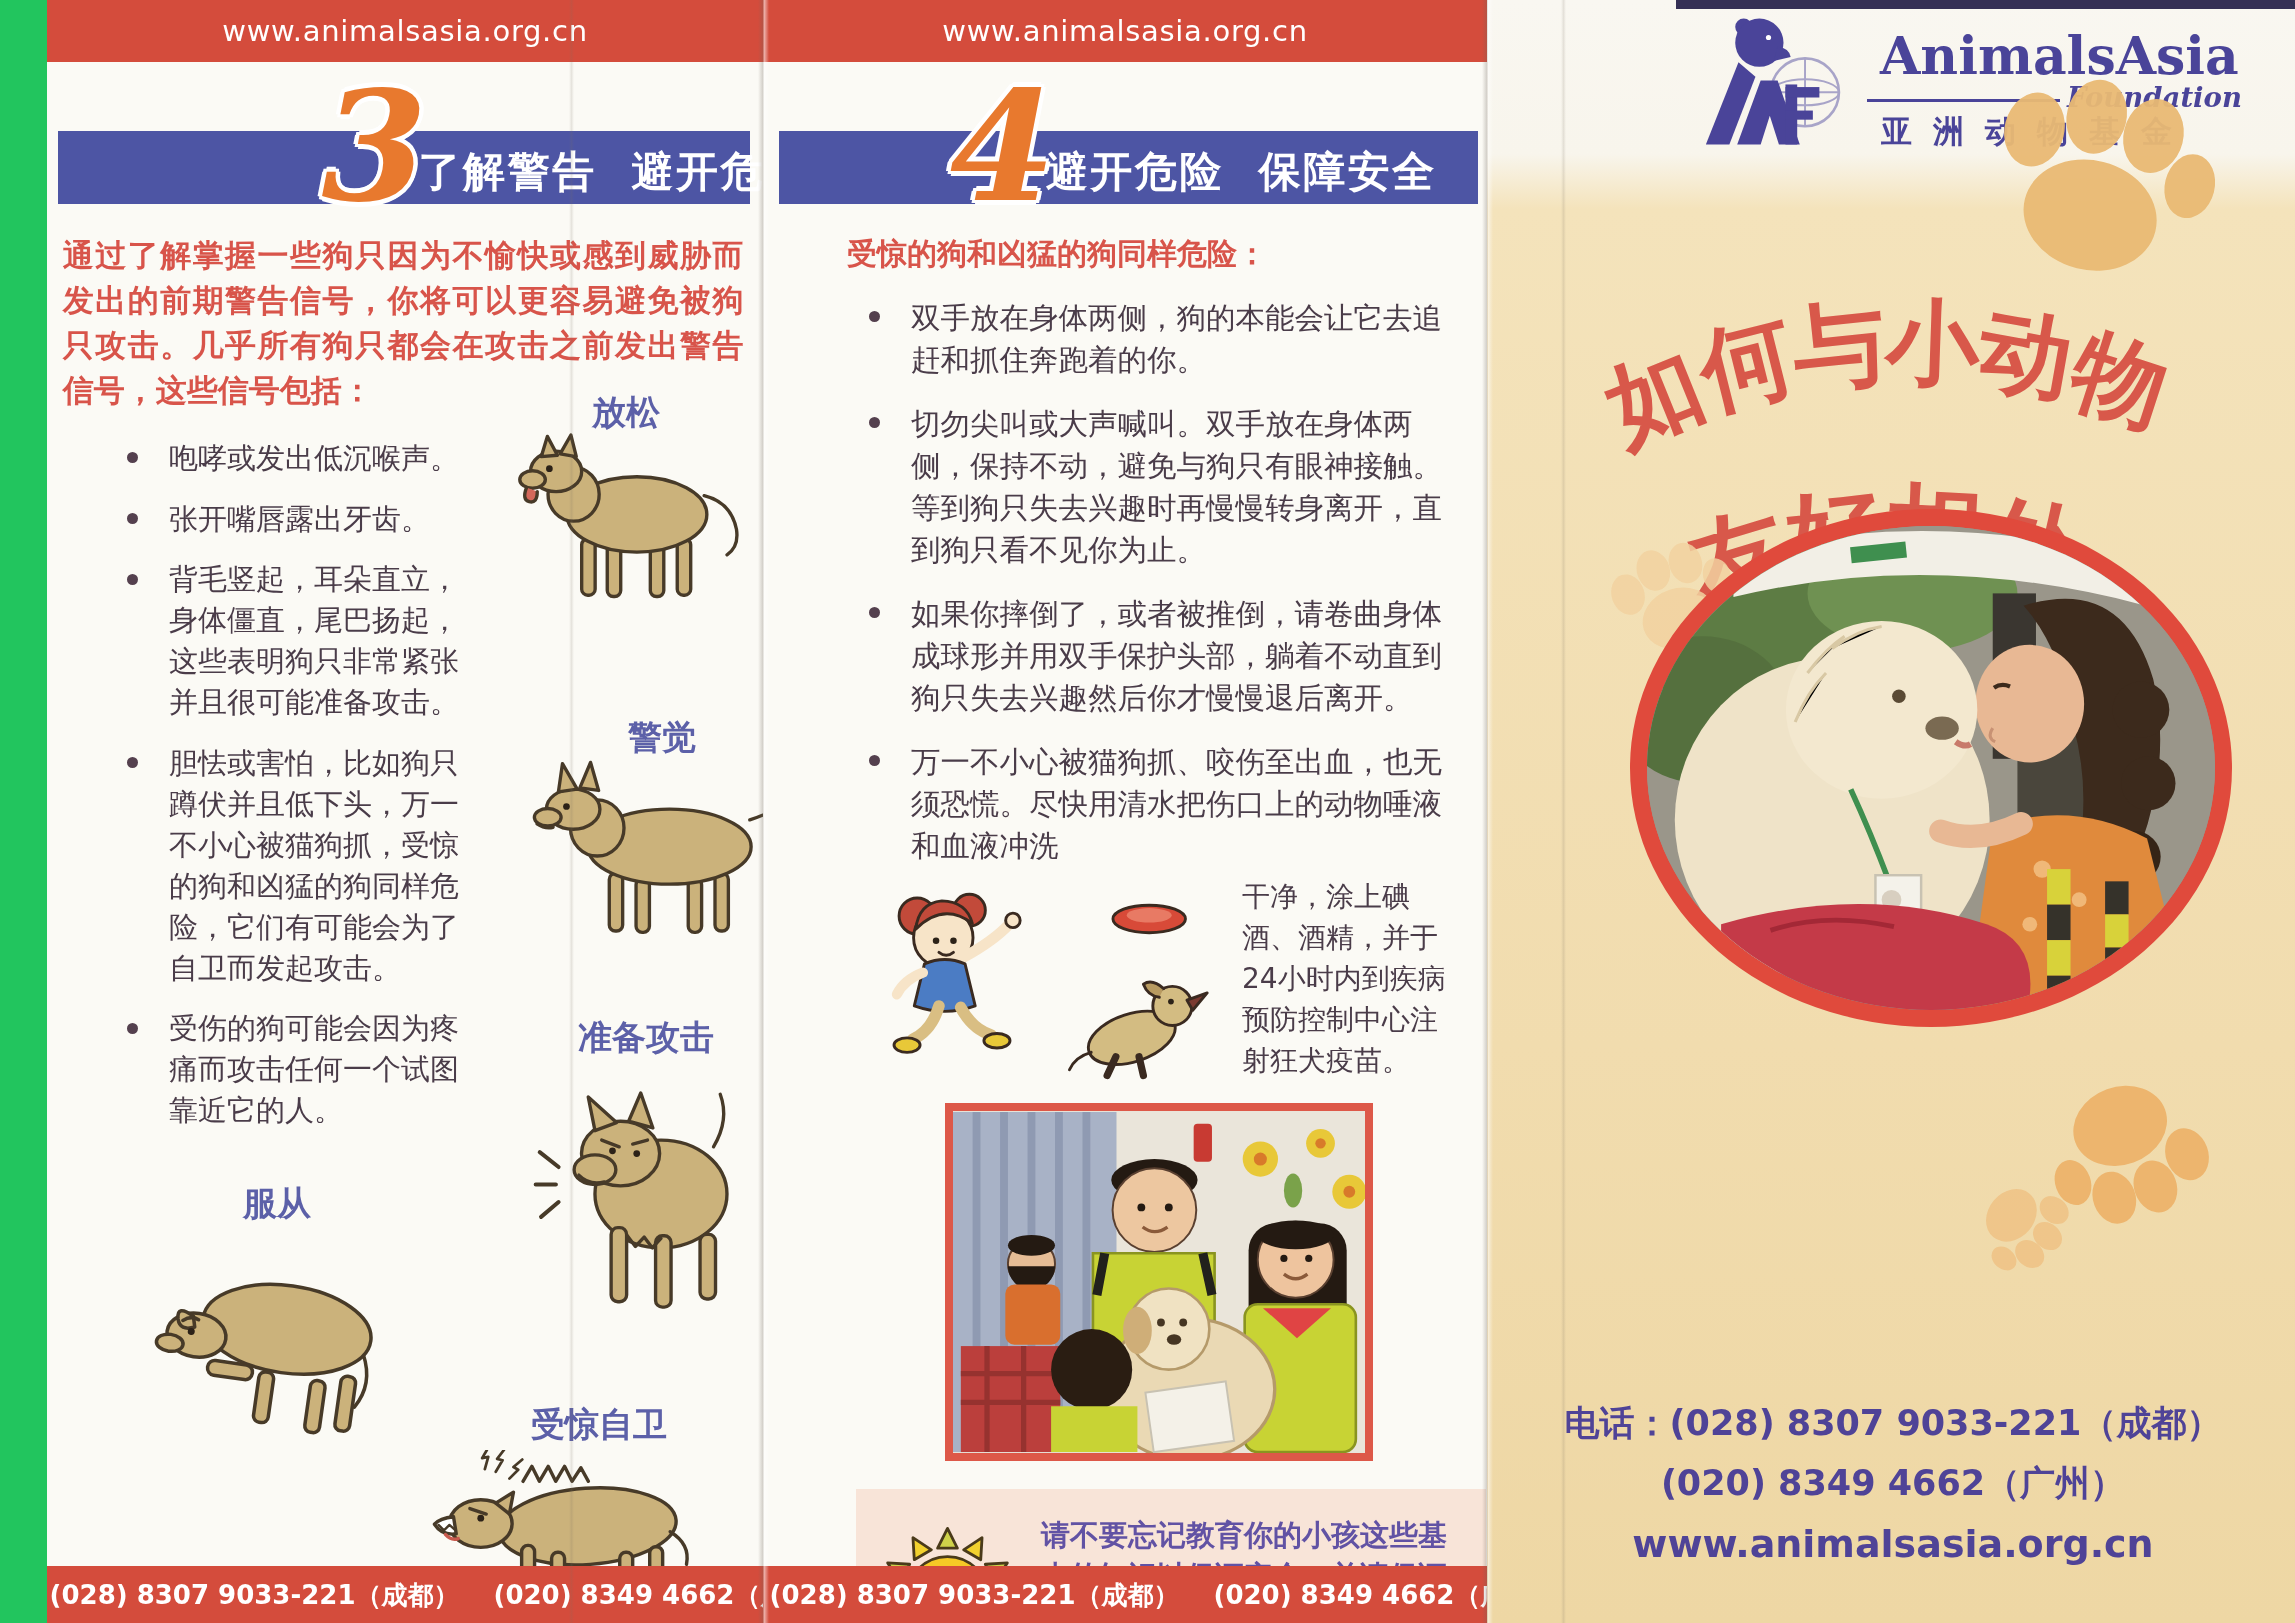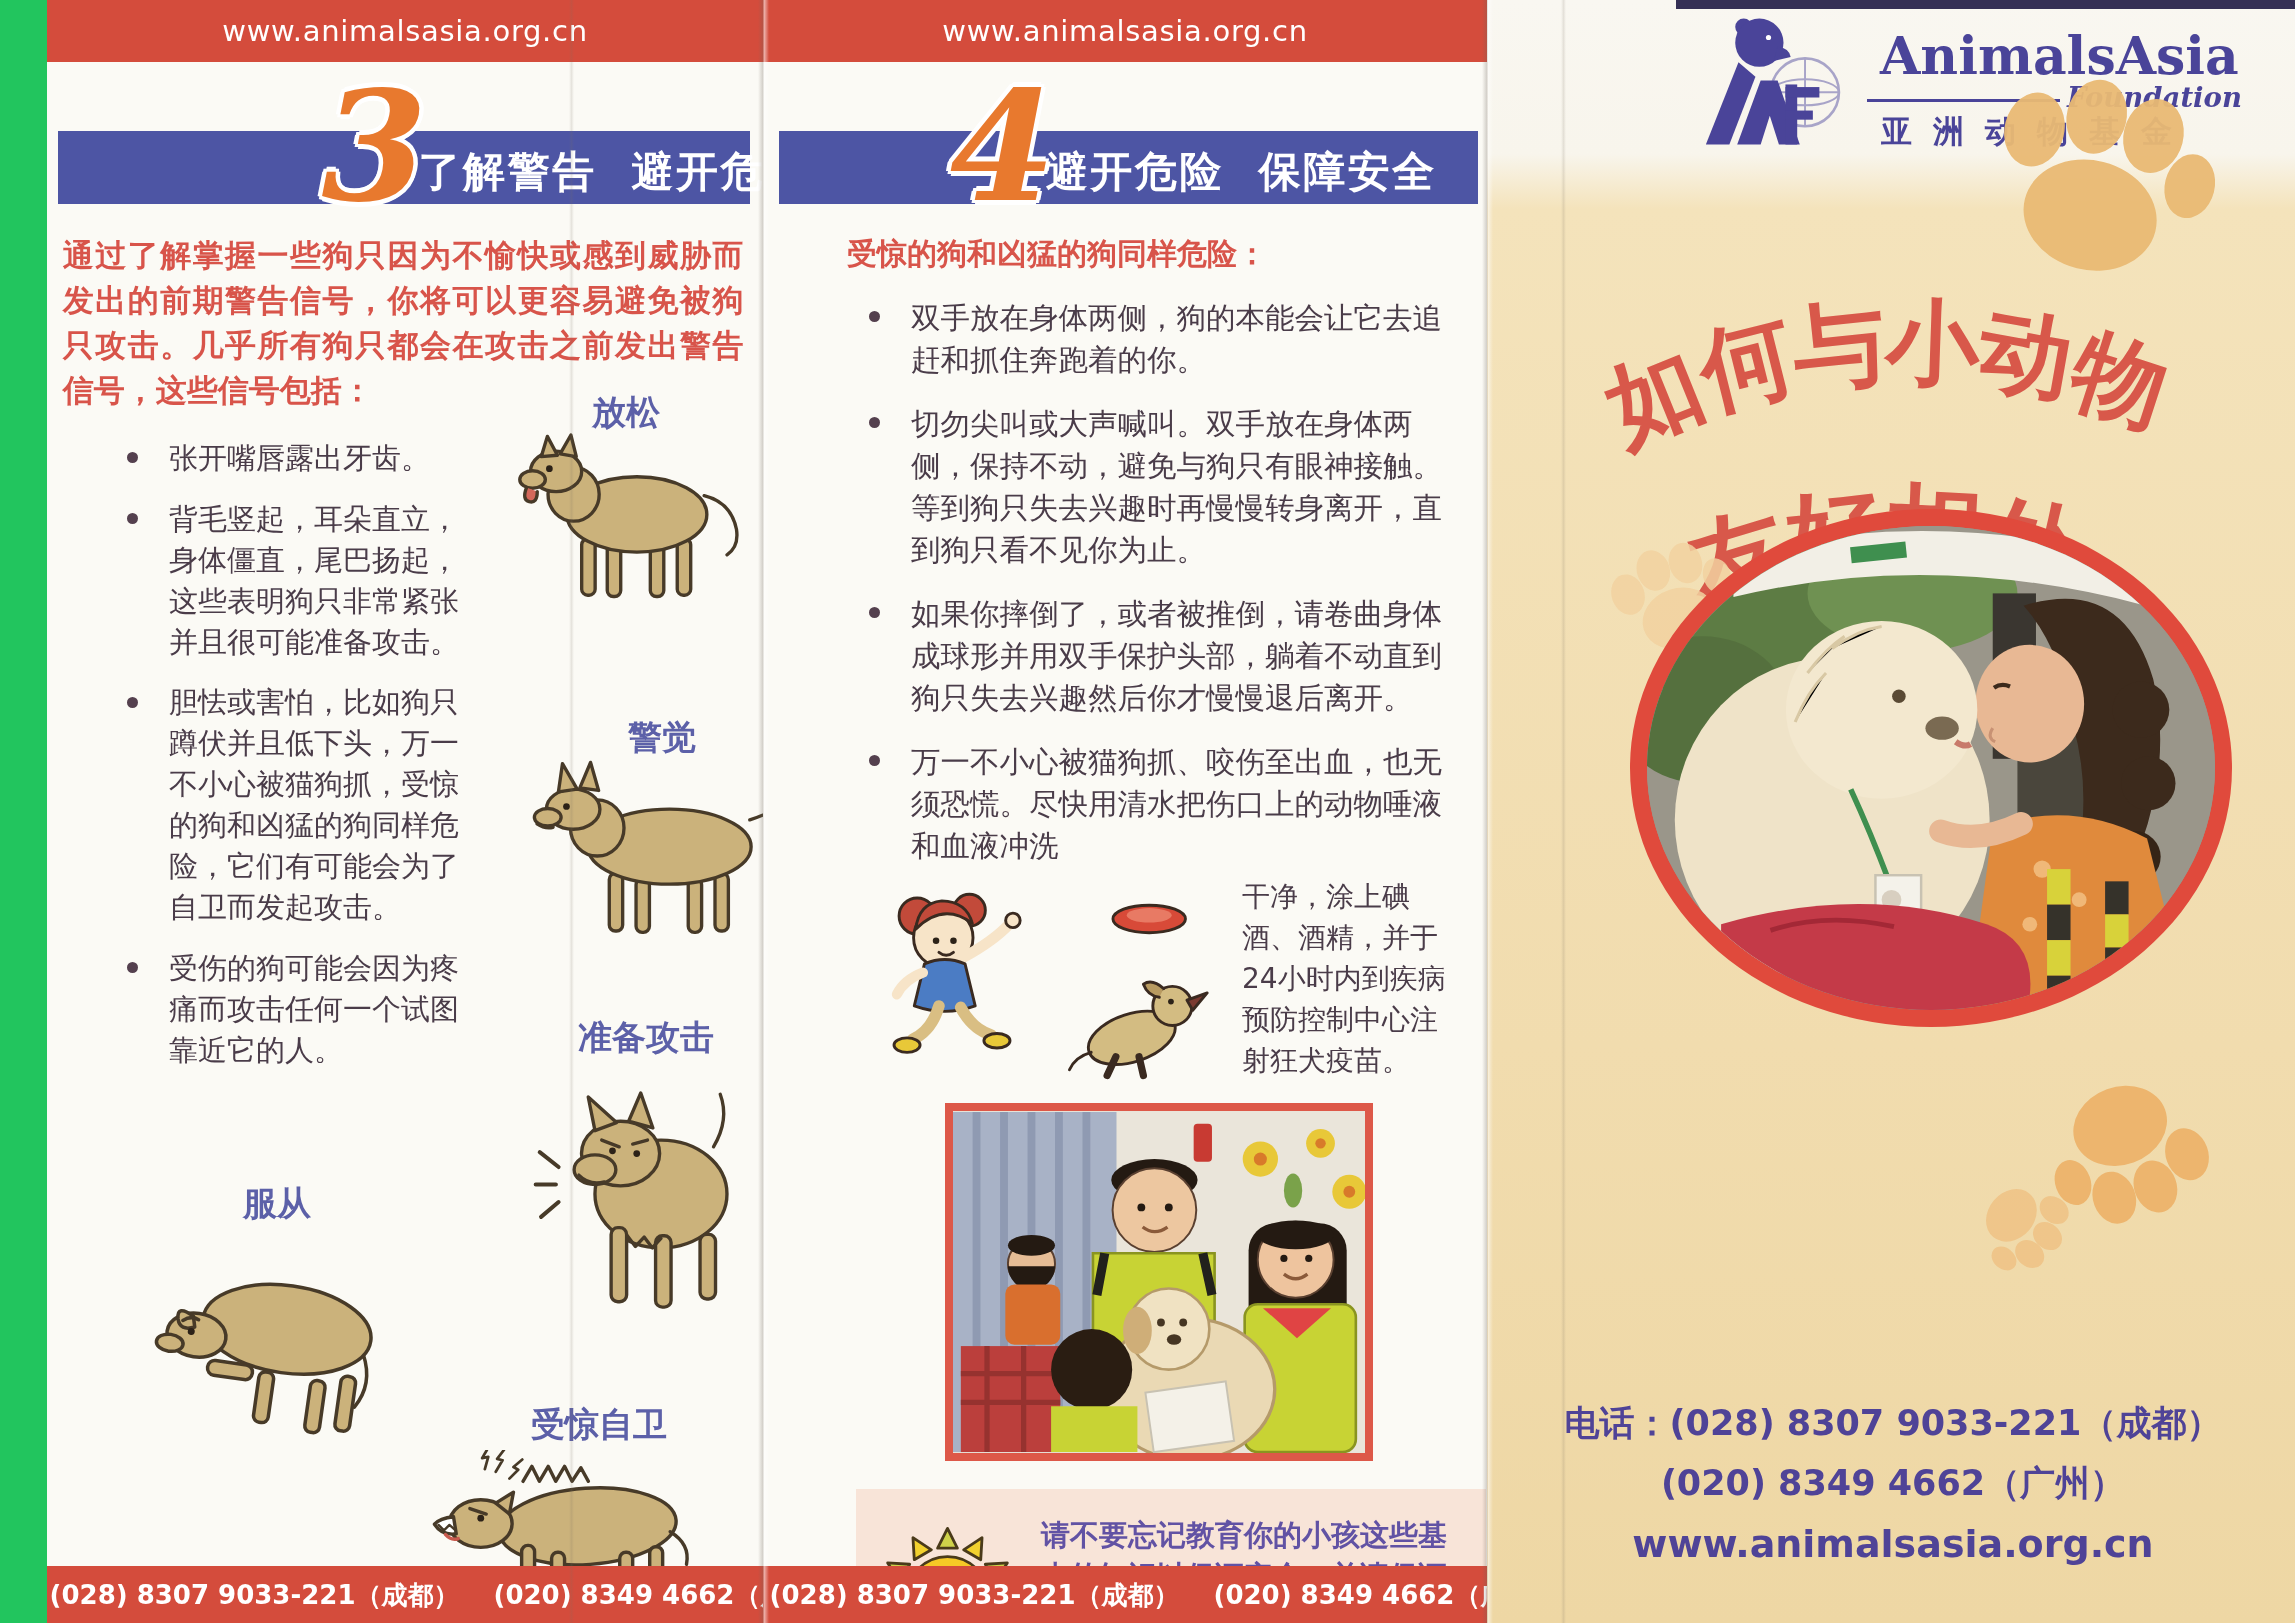--- a/index.html
+++ b/index.html
@@ -100,20 +100,21 @@
     </div>
 
     <div class="band">
       <div class="secnum">3</div>
       <div class="bandtitle">了解警告  避开危险</div>
     </div>
 
     <div class="intro">通过了解掌握一些狗只因为不愉快或感到威胁而发出的前期警告信号，你将可以更容易避免被狗只攻击。几乎所有狗只都会在攻击之前发出警告信号，这些信号包括：</div>
 
     <ul class="blist">
+      <li>咆哮或发出低沉喉声。</li>
       <li>张开嘴唇露出牙齿。</li>
       <li>背毛竖起，耳朵直立，身体僵直，尾巴扬起，这些表明狗只非常紧张并且很可能准备攻击。</li>
       <li>胆怯或害怕，比如狗只蹲伏并且低下头，万一不小心被猫狗抓，受惊的狗和凶猛的狗同样危险，它们有可能会为了自卫而发起攻击。</li>
       <li>受伤的狗可能会因为疼痛而攻击任何一个试图靠近它的人。</li>
     </ul>
 
     <div class="doglabel" style="left:545px; top:390px;">放松</div>
     <div class="doglabel" style="left:581px; top:715px;">警觉</div>
     <div class="doglabel" style="left:531px; top:1015px;">准备攻击</div>
     <div class="doglabel" style="left:196px; top:1181px;">服从</div>

